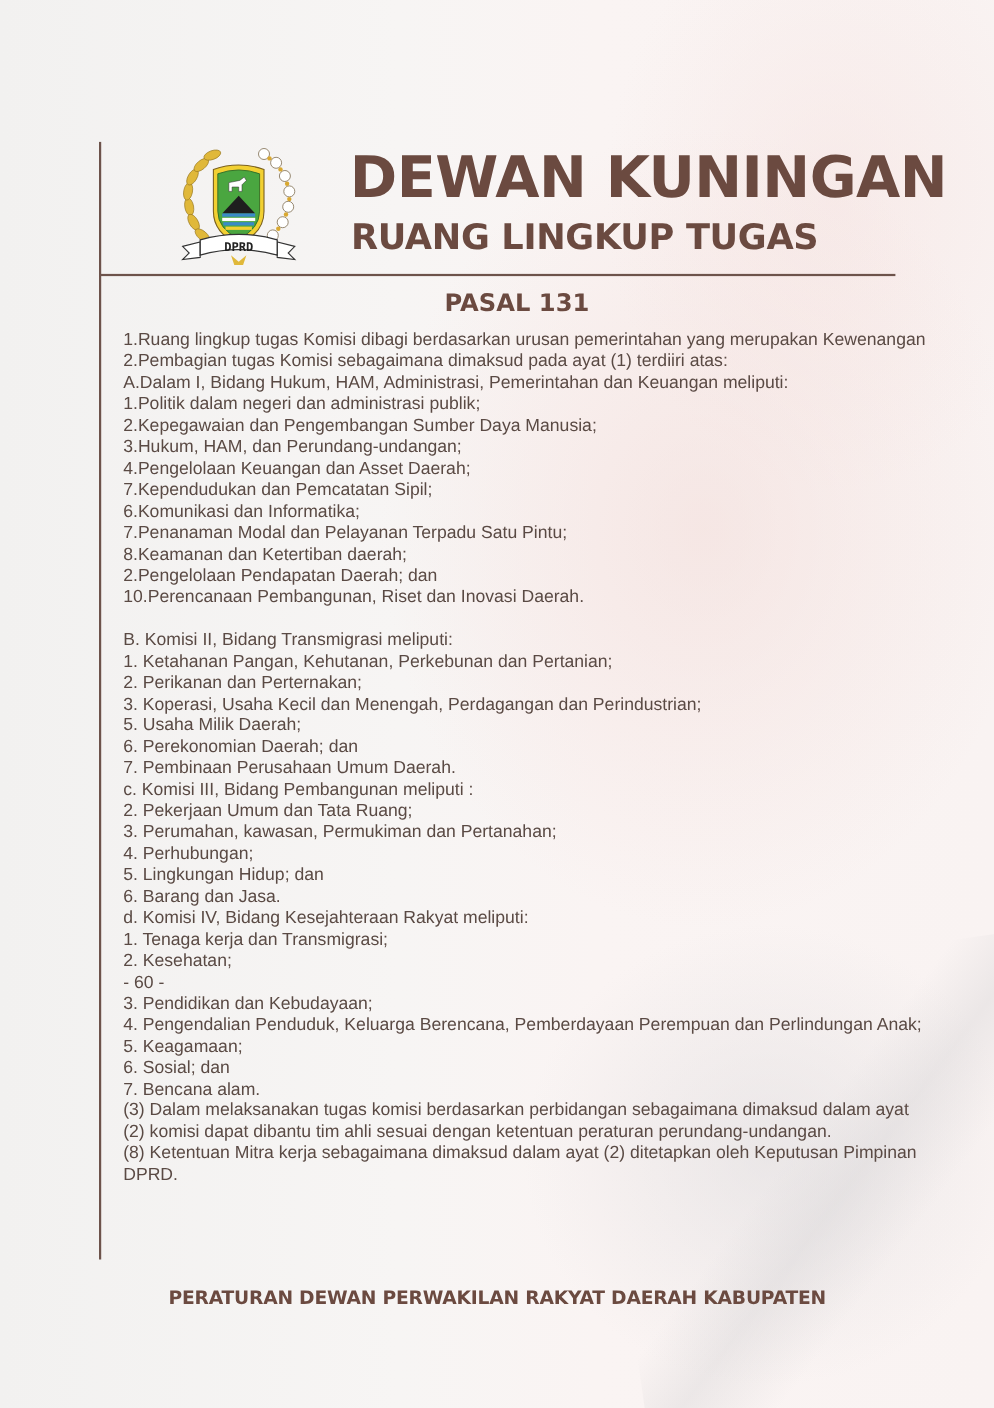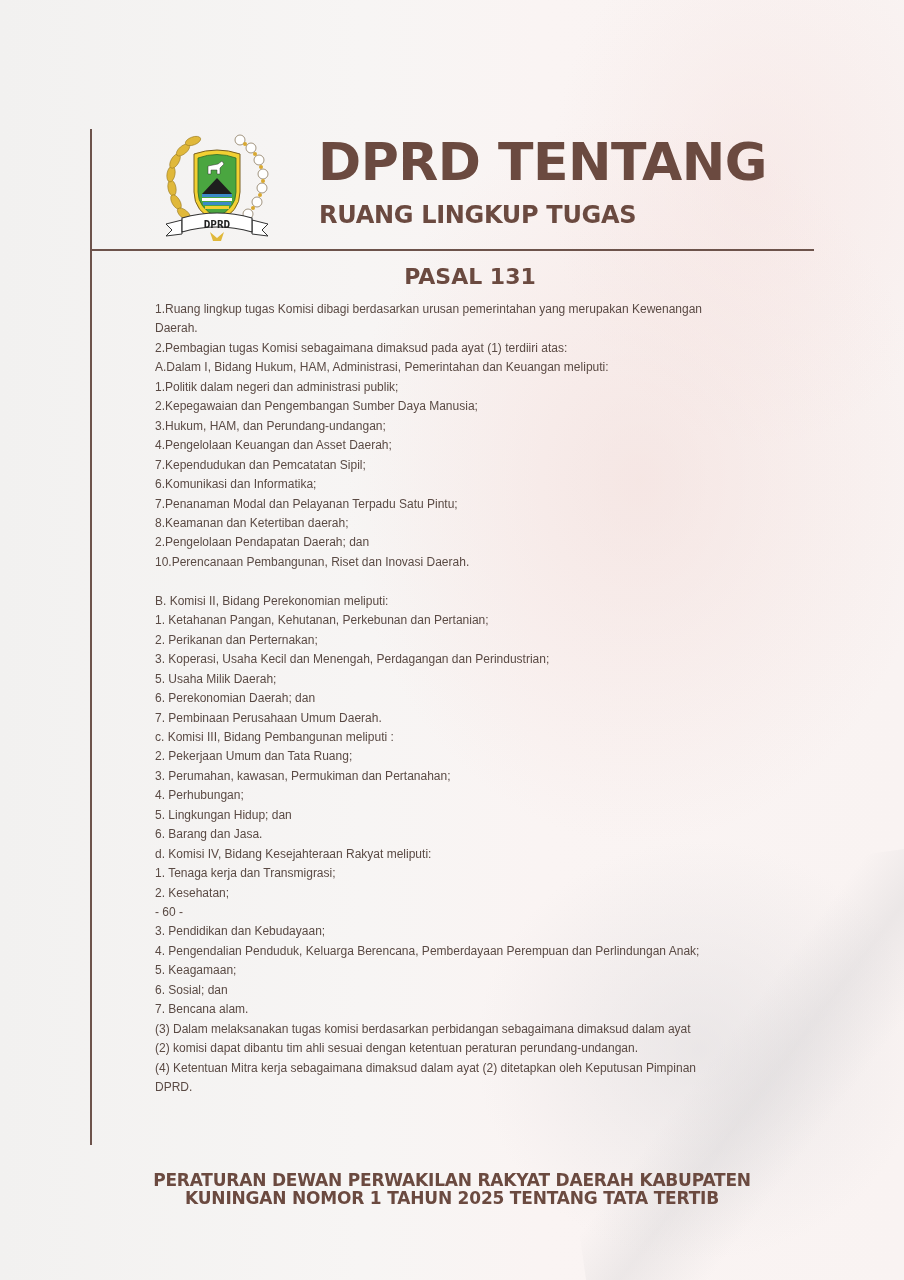--- a/index.html
+++ b/index.html
@@ -33,32 +33,32 @@
     }
     .title {
       position: absolute; left: 318px; top: 132px;
       font-family: "DejaVu Sans", sans-serif; font-weight: bold;
       font-size: 52px; letter-spacing: -0.5px; color: #6b4a40;
       line-height: 60px; white-space: nowrap;
     }
     .subtitle {
       position: absolute; left: 319px; top: 198px;
       font-family: "DejaVu Sans", sans-serif;
-      font-size: 24px; color: #6b4a40; line-height: 34px; white-space: nowrap;
+      font-size: 32px; color: #6b4a40; line-height: 34px; white-space: nowrap;
       letter-spacing: -0.3px;
     }
     .pasal {
       position: absolute; left: 0; width: 940px; top: 262px; text-align: center;
       font-family: "DejaVu Sans", sans-serif; font-weight: bold;
       font-size: 22px; color: #6b4a40; line-height: 30px;
     }
     .body-text {
       position: absolute; left: 112px; top: 300px; width: 720px;
       font-family: "Liberation Sans", sans-serif;
-      font-size: 12px; line-height: 19.45px; color: #5a4a44; margin-left: 43px;
+      font-size: 16px; line-height: 19.45px; color: #5a4a44;
     }
     .body-text .line { white-space: nowrap; }
     .body-text .blank { height: 19.45px; }
     .footer {
       position: absolute; left: 0; width: 904px; top: 1171px; text-align: center;
       font-family: "DejaVu Sans", sans-serif; font-weight: bold;
       font-size: 17px; line-height: 18px; color: #6b4a40; letter-spacing: -0.2px;
     }
   </style>
 </head>
@@ -114,42 +114,41 @@
 
     <path d="M8 96 L24 92 L24 106 L8 108 L14 102 Z" fill="#ffffff" stroke="#333" stroke-width="1"></path>
     <path d="M110 96 L94 92 L94 106 L110 108 L104 102 Z" fill="#ffffff" stroke="#333" stroke-width="1"></path>
     <path d="M24 90 Q59 80 94 90 L94 104 Q59 94 24 104 Z" fill="#ffffff" stroke="#333" stroke-width="1.2"></path>
     <text x="59" y="100" text-anchor="middle" font-family="DejaVu Sans Mono, monospace" font-weight="bold" font-size="11" fill="#222">DPRD</text>
 
     <path d="M52 104 L59 110 L66 104 L63 113 L55 113 Z" fill="#e0b83a"></path>
   </svg>
 </div>
 
-<h1 class="title">DPRD TENTANG</h1>
+<h1 class="title">DEWAN KUNINGAN</h1>
 <h2 class="subtitle">RUANG LINGKUP TUGAS</h2>
 
 <h3 class="pasal">PASAL 131</h3>
 
 <div class="body-text" id="body-lines">
     <div class="line">1.Ruang lingkup tugas Komisi dibagi berdasarkan urusan pemerintahan yang merupakan Kewenangan</div>
-    <div class="line">Daerah.</div>
     <div class="line">2.Pembagian tugas Komisi sebagaimana dimaksud pada ayat (1) terdiiri atas:</div>
     <div class="line"> A.Dalam I, Bidang Hukum, HAM, Administrasi, Pemerintahan dan Keuangan meliputi:</div>
     <div class="line"> 1.Politik dalam negeri dan administrasi publik;</div>
     <div class="line">2.Kepegawaian dan Pengembangan Sumber Daya Manusia;</div>
     <div class="line">3.Hukum, HAM, dan Perundang-undangan;</div>
     <div class="line">4.Pengelolaan Keuangan dan Asset Daerah;</div>
     <div class="line">7.Kependudukan dan Pemcatatan Sipil;</div>
     <div class="line">6.Komunikasi dan Informatika;</div>
     <div class="line">7.Penanaman Modal dan Pelayanan Terpadu Satu Pintu;</div>
     <div class="line">8.Keamanan dan Ketertiban daerah;</div>
     <div class="line">2.Pengelolaan Pendapatan Daerah; dan</div>
     <div class="line">10.Perencanaan Pembangunan, Riset dan Inovasi Daerah.</div>
     <div class="line blank"></div>
-    <div class="line">B. Komisi II, Bidang Perekonomian meliputi:</div>
+    <div class="line">B. Komisi II, Bidang Transmigrasi meliputi:</div>
     <div class="line">1. Ketahanan Pangan, Kehutanan, Perkebunan dan Pertanian;</div>
     <div class="line">2. Perikanan dan Perternakan;</div>
     <div class="line">3. Koperasi, Usaha Kecil dan Menengah, Perdagangan dan Perindustrian;</div>
     <div class="line">5. Usaha Milik Daerah;</div>
     <div class="line">6. Perekonomian Daerah; dan</div>
     <div class="line">7. Pembinaan Perusahaan Umum Daerah.</div>
     <div class="line">c. Komisi III, Bidang Pembangunan meliputi :</div>
     <div class="line">2. Pekerjaan Umum dan Tata Ruang;</div>
     <div class="line">3. Perumahan, kawasan, Permukiman dan Pertanahan;</div>
     <div class="line">4. Perhubungan;</div>
@@ -159,20 +158,19 @@
     <div class="line">1. Tenaga kerja dan Transmigrasi;</div>
     <div class="line">2. Kesehatan;</div>
     <div class="line">- 60 -</div>
     <div class="line">3. Pendidikan dan Kebudayaan;</div>
     <div class="line">4. Pengendalian Penduduk, Keluarga Berencana, Pemberdayaan Perempuan dan Perlindungan Anak;</div>
     <div class="line">5. Keagamaan;</div>
     <div class="line">6. Sosial; dan</div>
     <div class="line">7. Bencana alam.</div>
     <div class="line">(3) Dalam melaksanakan tugas komisi berdasarkan perbidangan sebagaimana dimaksud dalam ayat</div>
     <div class="line">(2) komisi dapat dibantu tim ahli sesuai dengan ketentuan peraturan perundang-undangan.</div>
-    <div class="line">(4) Ketentuan Mitra kerja sebagaimana dimaksud dalam ayat (2) ditetapkan oleh Keputusan Pimpinan</div>
+    <div class="line">(8) Ketentuan Mitra kerja sebagaimana dimaksud dalam ayat (2) ditetapkan oleh Keputusan Pimpinan</div>
     <div class="line">DPRD.</div>
   </div>
 
 <div class="footer">
   <div>PERATURAN DEWAN PERWAKILAN RAKYAT DAERAH KABUPATEN</div>
-  <div>KUNINGAN NOMOR 1 TAHUN 2025 TENTANG TATA TERTIB</div>
 </div>
 
 </body></html>

